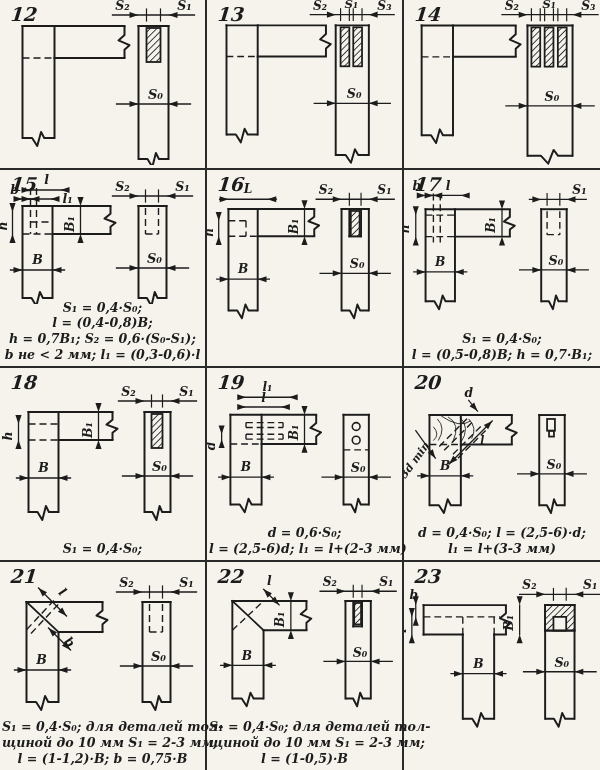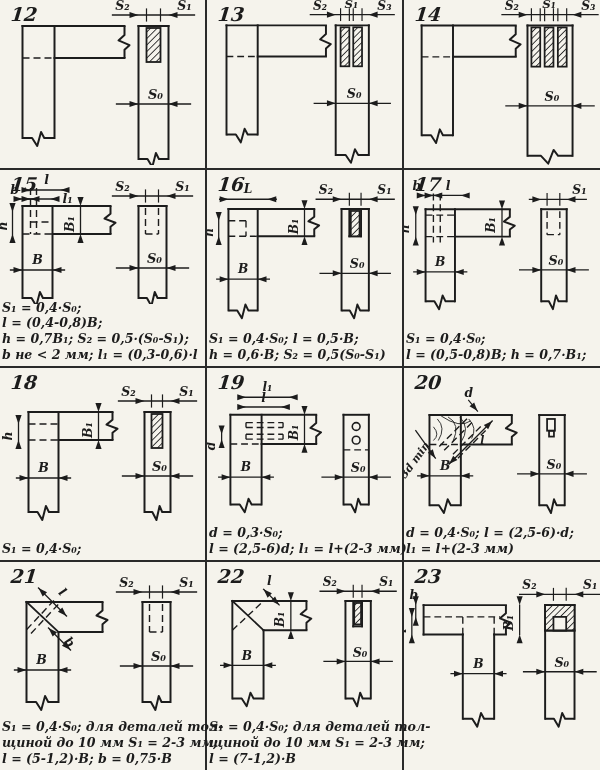--- a/index.html
+++ b/index.html
@@ -5,21 +5,21 @@
   html,body{margin:0;padding:0;background:#dedcd6;}
   #page{width:600px;height:770px;background:#f5f3ec;position:relative;overflow:hidden;
         font-family:"DejaVu Serif",serif;color:#1c1c1c;}
   #grid{display:grid;grid-template-columns:207px 197px 196px;grid-template-rows:170px 198px 194px 208px;
         width:600px;height:770px;}
   .cell{position:relative;border-right:2px solid #2a2a2a;border-bottom:2.5px solid #2a2a2a;box-sizing:border-box;}
   .cell:nth-child(3n){border-right:none;}
   .cell:nth-child(n+10){border-bottom:none;}
   .num{position:absolute;top:3px;left:11px;font-style:italic;font-weight:bold;font-size:19px;
        transform:skewX(-6deg);}
-  .formulas{position:absolute;left:2px;right:2px;bottom:3px;text-align:left;
+  .formulas{position:absolute;left:2px;right:2px;bottom:3px;text-align:center;
             font-style:italic;font-weight:600;font-size:12.6px;line-height:1.26;white-space:nowrap;}
   svg.draw{display:block;}
   text{font-family:"DejaVu Serif",serif;font-style:italic;}
 </style>
 </head>
 <body>
 
 <div id="page">
   <svg width="0" height="0" style="position:absolute" aria-hidden="true">
     <defs>
@@ -180,21 +180,21 @@
           <text x="180" y="21" fill="#1c1c1c" font-size="12.5" font-weight="bold" text-anchor="middle">S₁</text>
           <line x1="114" y1="98" x2="186" y2="98" stroke="#1c1c1c" stroke-width="1.3" stroke-linecap="square"></line>
           <polygon points="136,98 127,94.9 127,101.1" fill="#1c1c1c"></polygon>
           <polygon points="164,98 173,94.9 173,101.1" fill="#1c1c1c"></polygon>
           <text x="152" y="93" fill="#1c1c1c" font-size="13" font-weight="bold" text-anchor="middle">S₀</text>
         </svg>
         <div class="num">15</div>
         <div class="formulas">
           <div>S₁ = 0,4·S₀;</div>
           <div>l = (0,4-0,8)B;</div>
-          <div>h = 0,7B₁;  S₂ = 0,5·(S₀-S₁);</div>
+          <div>h = 0,7B₁;  S₂ = 0,6·(S₀-S₁);</div>
           <div>b не &lt; 2 мм;  l₁ = (0,3-0,6)·l</div>
         </div>
       </div>
       <div class="cell">
         <svg class="draw" width="100%" height="158" viewBox="0 0 200 158" preserveAspectRatio="xMidYMin meet">
           <line x1="22" y1="40" x2="110" y2="40" stroke="#1c1c1c" stroke-width="2" stroke-linecap="square"></line>
           <line x1="22" y1="40" x2="22" y2="144" stroke="#1c1c1c" stroke-width="2" stroke-linecap="square"></line>
           <line x1="52" y1="40" x2="52" y2="144" stroke="#1c1c1c" stroke-width="2" stroke-linecap="square"></line>
           <line x1="52" y1="68" x2="110" y2="68" stroke="#1c1c1c" stroke-width="2" stroke-linecap="square"></line>
           <line x1="22" y1="68" x2="52" y2="68" stroke="#1c1c1c" stroke-width="1.4" stroke-dasharray="7 4"></line>
@@ -232,24 +232,20 @@
           <line x1="146" y1="24" x2="146" y2="36" stroke="#1c1c1c" stroke-width="1.2" stroke-linecap="square"></line>
           <line x1="158" y1="24" x2="158" y2="36" stroke="#1c1c1c" stroke-width="1.2" stroke-linecap="square"></line>
           <text x="122" y="25" fill="#1c1c1c" font-size="12.5" font-weight="bold" text-anchor="middle">S₂</text>
           <text x="182" y="25" fill="#1c1c1c" font-size="12.5" font-weight="bold" text-anchor="middle">S₁</text>
           <line x1="116" y1="106" x2="188" y2="106" stroke="#1c1c1c" stroke-width="1.3" stroke-linecap="square"></line>
           <polygon points="138,106 129,102.9 129,109.1" fill="#1c1c1c"></polygon>
           <polygon points="166,106 175,102.9 175,109.1" fill="#1c1c1c"></polygon>
           <text x="154" y="101" fill="#1c1c1c" font-size="13" font-weight="bold" text-anchor="middle">S₀</text>
         </svg>
         <div class="num">16</div>
-        <div class="formulas">
-          <div>S₁ = 0,4·S₀;   l = 0,5·B;</div>
-          <div>h = 0,6·B;   S₂ = 0,5(S₀-S₁)</div>
-        </div>
       </div>
       <div class="cell">
         <svg class="draw" width="100%" height="144" viewBox="0 0 200 144" preserveAspectRatio="xMidYMin meet">
           <line x1="22" y1="40" x2="108" y2="40" stroke="#1c1c1c" stroke-width="2" stroke-linecap="square"></line>
           <line x1="22" y1="40" x2="22" y2="134" stroke="#1c1c1c" stroke-width="2" stroke-linecap="square"></line>
           <line x1="52" y1="40" x2="52" y2="134" stroke="#1c1c1c" stroke-width="2" stroke-linecap="square"></line>
           <line x1="52" y1="68" x2="108" y2="68" stroke="#1c1c1c" stroke-width="2" stroke-linecap="square"></line>
           <line x1="22" y1="68" x2="52" y2="68" stroke="#1c1c1c" stroke-width="1.4" stroke-dasharray="7 4"></line>
           <polyline points="22,134 31,134 35.8,142 39.4,128 42.400000000000006,134 52,134" fill="none" stroke="#1c1c1c" stroke-width="2" stroke-linejoin="round"></polyline>
           <polyline points="108,40 108,47.84 102,52.6 113,56.8 108,60.72 108,68" fill="none" stroke="#1c1c1c" stroke-width="2" stroke-linejoin="round"></polyline>
@@ -388,21 +384,21 @@
           <circle cx="153" cy="60" r="4" fill="none" stroke="#1c1c1c" stroke-width="1.6"></circle>
           <circle cx="153" cy="74" r="4" fill="none" stroke="#1c1c1c" stroke-width="1.6"></circle>
           <line x1="140" y1="84" x2="166" y2="84" stroke="#1c1c1c" stroke-width="1.4" stroke-dasharray="7 4"></line>
           <line x1="118" y1="112" x2="188" y2="112" stroke="#1c1c1c" stroke-width="1.3" stroke-linecap="square"></line>
           <polygon points="140,112 131,108.9 131,115.1" fill="#1c1c1c"></polygon>
           <polygon points="166,112 175,108.9 175,115.1" fill="#1c1c1c"></polygon>
           <text x="155" y="107" fill="#1c1c1c" font-size="13" font-weight="bold" text-anchor="middle">S₀</text>
         </svg>
         <div class="num">19</div>
         <div class="formulas">
-          <div>d = 0,3·S₀;</div>
+          <div>d = 0,6·S₀;</div>
           <div>l = (2,5-6)d;  l₁ = l+(2-3 мм)</div>
         </div>
       </div>
       <div class="cell">
         <svg class="draw" width="100%" height="154" viewBox="0 0 200 154" preserveAspectRatio="xMidYMin meet">
           <line x1="26" y1="48" x2="110" y2="48" stroke="#1c1c1c" stroke-width="2" stroke-linecap="square"></line>
           <line x1="26" y1="48" x2="26" y2="140" stroke="#1c1c1c" stroke-width="2" stroke-linecap="square"></line>
           <line x1="58" y1="48" x2="58" y2="140" stroke="#1c1c1c" stroke-width="2" stroke-linecap="square"></line>
           <line x1="58" y1="78" x2="110" y2="78" stroke="#1c1c1c" stroke-width="2" stroke-linecap="square"></line>
           <line x1="26" y1="78" x2="58" y2="78" stroke="#1c1c1c" stroke-width="1.4" stroke-dasharray="7 4"></line>
@@ -439,21 +435,21 @@
           <rect x="146" y="52" width="8" height="12" fill="none" stroke="#1c1c1c" stroke-width="1.8"></rect>
           <rect x="148" y="64" width="5" height="6" fill="none" stroke="#1c1c1c" stroke-width="1.8"></rect>
           <line x1="116" y1="108" x2="186" y2="108" stroke="#1c1c1c" stroke-width="1.3" stroke-linecap="square"></line>
           <polygon points="138,108 129,104.9 129,111.1" fill="#1c1c1c"></polygon>
           <polygon points="164,108 173,104.9 173,111.1" fill="#1c1c1c"></polygon>
           <text x="153" y="103" fill="#1c1c1c" font-size="13" font-weight="bold" text-anchor="middle">S₀</text>
         </svg>
         <div class="num">20</div>
         <div class="formulas">
           <div>d = 0,4·S₀;  l = (2,5-6)·d;</div>
-          <div>l₁ = l+(2-3 мм)</div>
+          <div>l₁ = l+(3-3 мм)</div>
         </div>
       </div>
       <div class="cell">
         <svg class="draw" width="100%" height="150" viewBox="0 0 200 150" preserveAspectRatio="xMidYMin meet">
           <line x1="24" y1="40" x2="100" y2="40" stroke="#1c1c1c" stroke-width="2" stroke-linecap="square"></line>
           <line x1="24" y1="40" x2="24" y2="140" stroke="#1c1c1c" stroke-width="2" stroke-linecap="square"></line>
           <line x1="56" y1="70" x2="56" y2="140" stroke="#1c1c1c" stroke-width="2" stroke-linecap="square"></line>
           <line x1="56" y1="70" x2="100" y2="70" stroke="#1c1c1c" stroke-width="2" stroke-linecap="square"></line>
           <polyline points="24,140 33.6,140 38.72,148 42.56,134 45.760000000000005,140 56,140" fill="none" stroke="#1c1c1c" stroke-width="2" stroke-linejoin="round"></polyline>
           <polyline points="100,40 100,48.4 94,53.5 105,58 100,62.2 100,70" fill="none" stroke="#1c1c1c" stroke-width="2" stroke-linejoin="round"></polyline>
@@ -488,21 +484,21 @@
           <text x="184" y="25" fill="#1c1c1c" font-size="12.5" font-weight="bold" text-anchor="middle">S₁</text>
           <line x1="118" y1="104" x2="190" y2="104" stroke="#1c1c1c" stroke-width="1.3" stroke-linecap="square"></line>
           <polygon points="140,104 131,100.9 131,107.1" fill="#1c1c1c"></polygon>
           <polygon points="168,104 177,100.9 177,107.1" fill="#1c1c1c"></polygon>
           <text x="156" y="99" fill="#1c1c1c" font-size="13" font-weight="bold" text-anchor="middle">S₀</text>
         </svg>
         <div class="num">21</div>
         <div class="formulas">
           <div>S₁ = 0,4·S₀;  для деталей тол-</div>
           <div>щиной до 10 мм  S₁ = 2-3 мм;</div>
-          <div>l = (5-1,2)·B;   b = 0,75·B</div>
+          <div>l = (1-1,2)·B;   b = 0,75·B</div>
         </div>
       </div>
       <div class="cell">
         <svg class="draw" width="100%" height="150" viewBox="0 0 200 150" preserveAspectRatio="xMidYMin meet">
           <line x1="26" y1="40" x2="102" y2="40" stroke="#1c1c1c" stroke-width="2" stroke-linecap="square"></line>
           <line x1="26" y1="40" x2="26" y2="140" stroke="#1c1c1c" stroke-width="2" stroke-linecap="square"></line>
           <line x1="58" y1="70" x2="58" y2="140" stroke="#1c1c1c" stroke-width="2" stroke-linecap="square"></line>
           <line x1="58" y1="70" x2="102" y2="70" stroke="#1c1c1c" stroke-width="2" stroke-linecap="square"></line>
           <polyline points="26,140 35.6,140 40.72,148 44.56,134 47.760000000000005,140 58,140" fill="none" stroke="#1c1c1c" stroke-width="2" stroke-linejoin="round"></polyline>
           <polyline points="102,40 102,48.4 96,53.5 107,58 102,62.2 102,70" fill="none" stroke="#1c1c1c" stroke-width="2" stroke-linejoin="round"></polyline>
@@ -537,21 +533,21 @@
           <text x="184" y="25" fill="#1c1c1c" font-size="12.5" font-weight="bold" text-anchor="middle">S₁</text>
           <line x1="120" y1="102" x2="190" y2="102" stroke="#1c1c1c" stroke-width="1.3" stroke-linecap="square"></line>
           <polygon points="142,102 133,98.9 133,105.1" fill="#1c1c1c"></polygon>
           <polygon points="168,102 177,98.9 177,105.1" fill="#1c1c1c"></polygon>
           <text x="157" y="97" fill="#1c1c1c" font-size="13" font-weight="bold" text-anchor="middle">S₀</text>
         </svg>
         <div class="num">22</div>
         <div class="formulas">
           <div>S₁ = 0,4·S₀;  для деталей тол-</div>
           <div>щиной до 10 мм  S₁ = 2-3 мм;</div>
-          <div>l = (7-1,2)·B</div>
+          <div>l = (1-0,5)·B</div>
         </div>
       </div>
       <div class="cell">
         <svg class="draw" width="100%" height="168" viewBox="0 0 200 168" preserveAspectRatio="xMidYMin meet">
           <line x1="20" y1="44" x2="104" y2="44" stroke="#1c1c1c" stroke-width="2" stroke-linecap="square"></line>
           <line x1="20" y1="44" x2="20" y2="74" stroke="#1c1c1c" stroke-width="2" stroke-linecap="square"></line>
           <line x1="20" y1="74" x2="60" y2="74" stroke="#1c1c1c" stroke-width="2" stroke-linecap="square"></line>
           <line x1="92" y1="74" x2="104" y2="74" stroke="#1c1c1c" stroke-width="2" stroke-linecap="square"></line>
           <polyline points="104,44 104,52.4 98,57.5 109,62 104,66.2 104,74" fill="none" stroke="#1c1c1c" stroke-width="2" stroke-linejoin="round"></polyline>
           <line x1="60" y1="74" x2="60" y2="160" stroke="#1c1c1c" stroke-width="2" stroke-linecap="square"></line>

